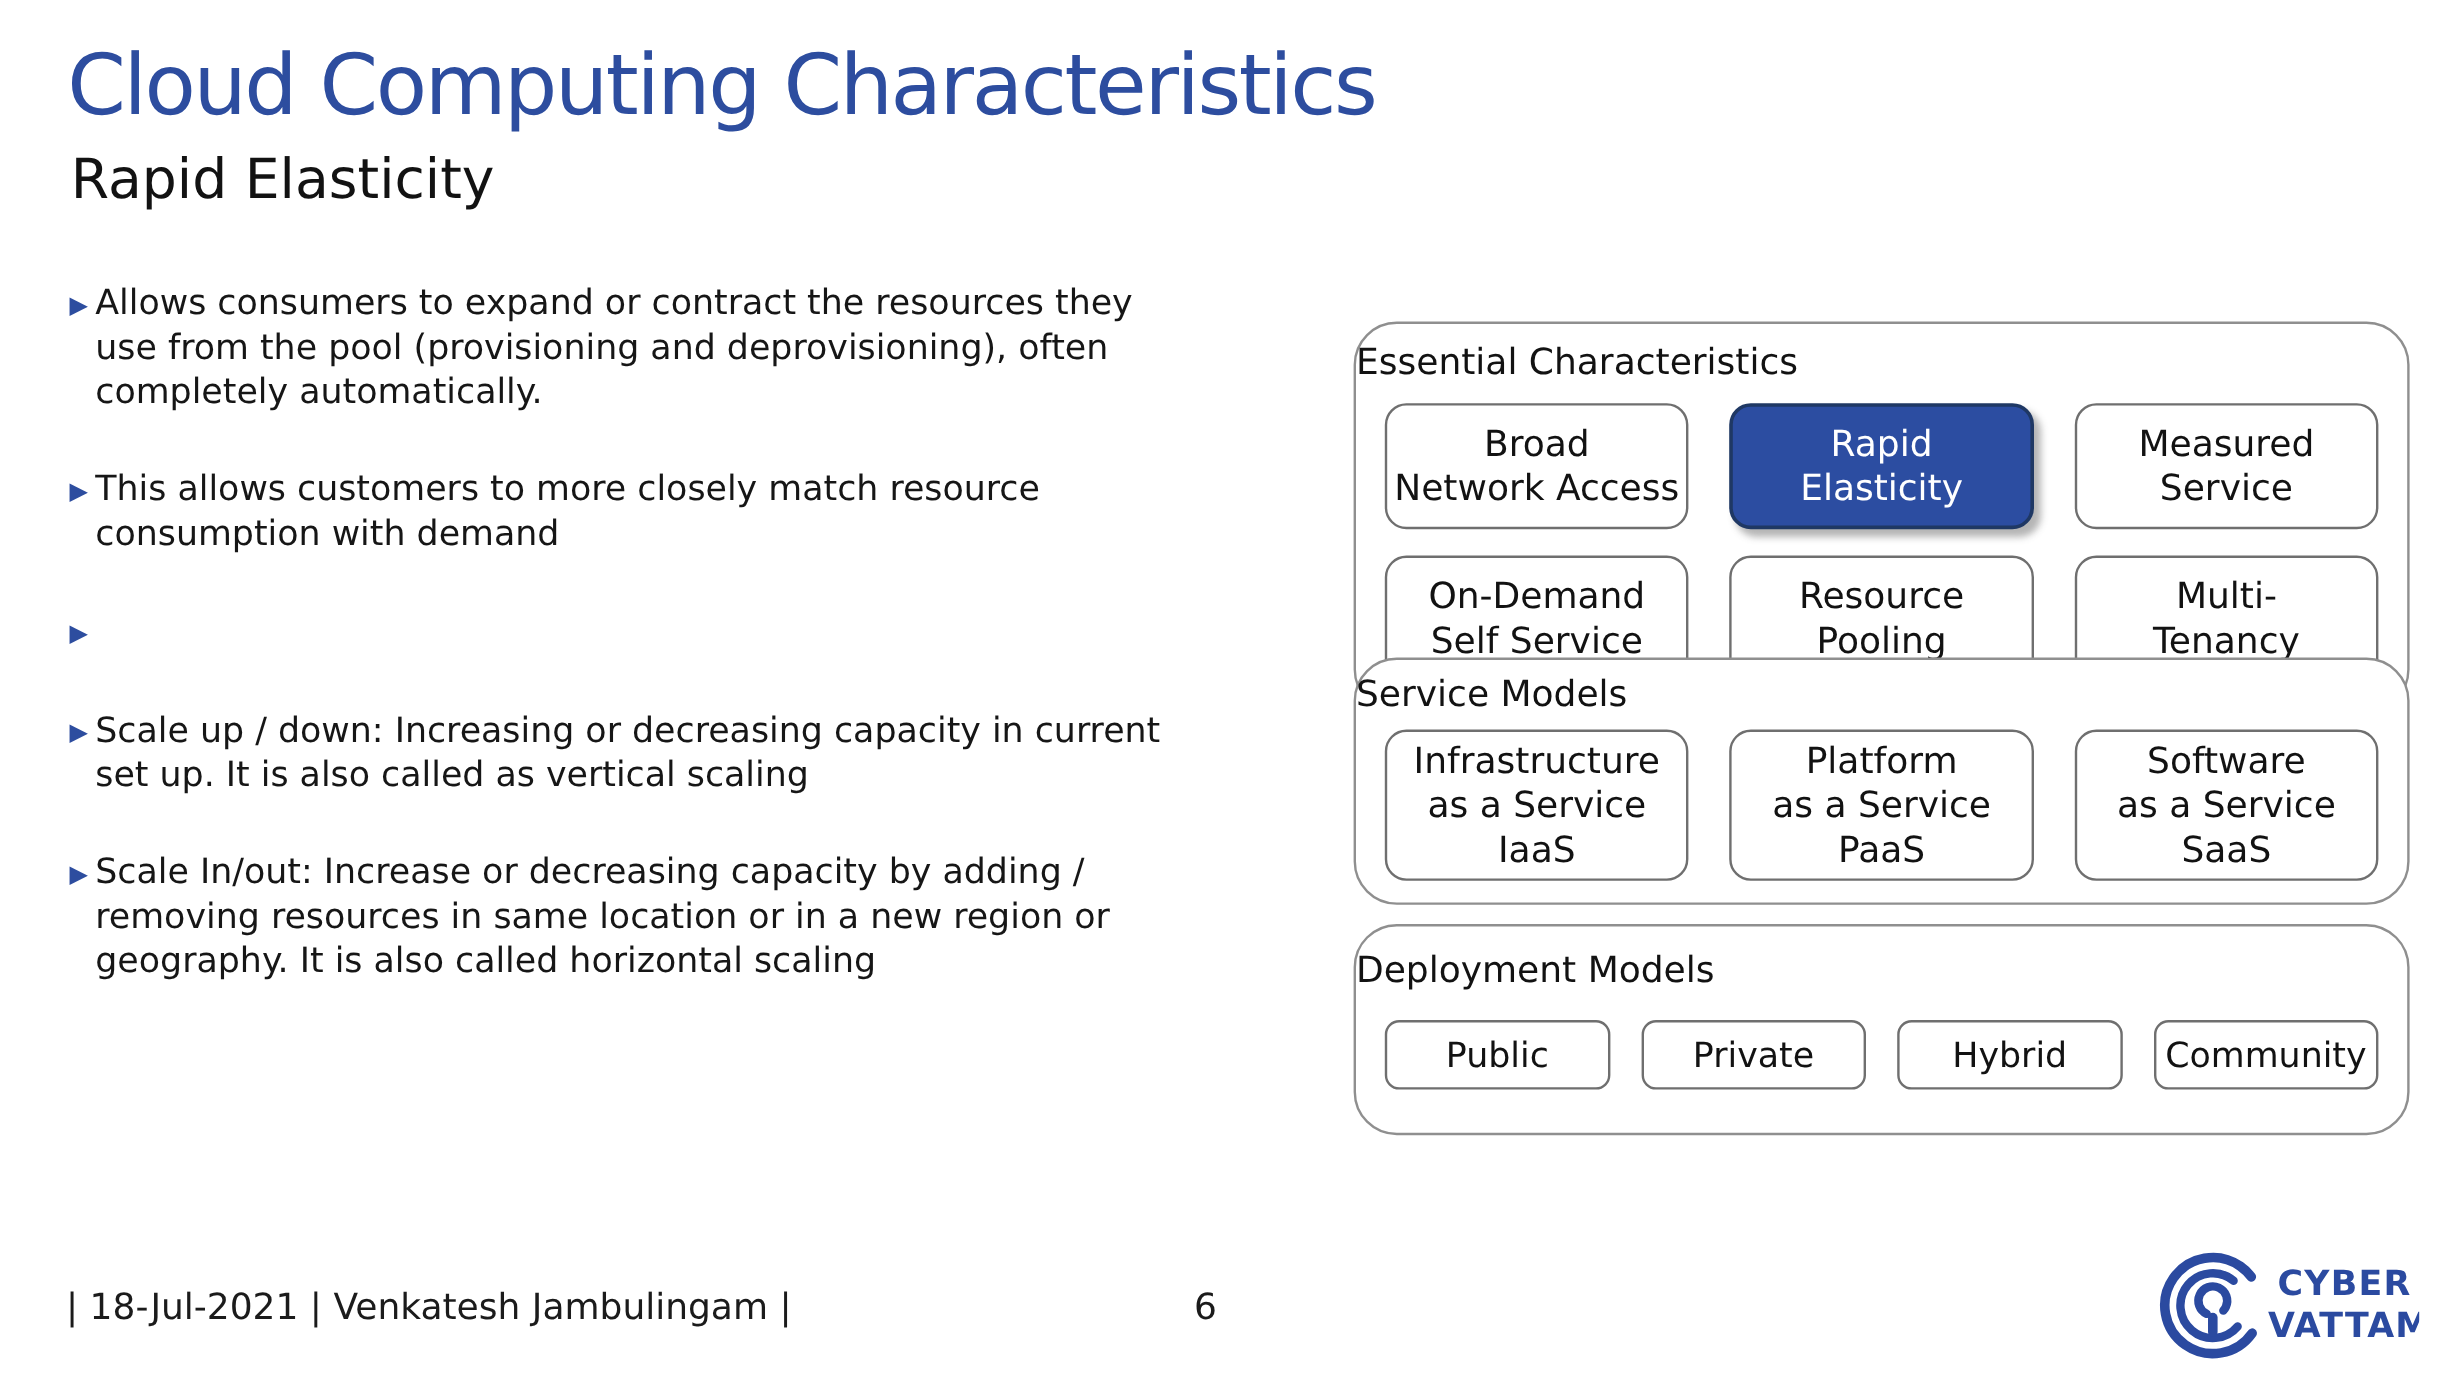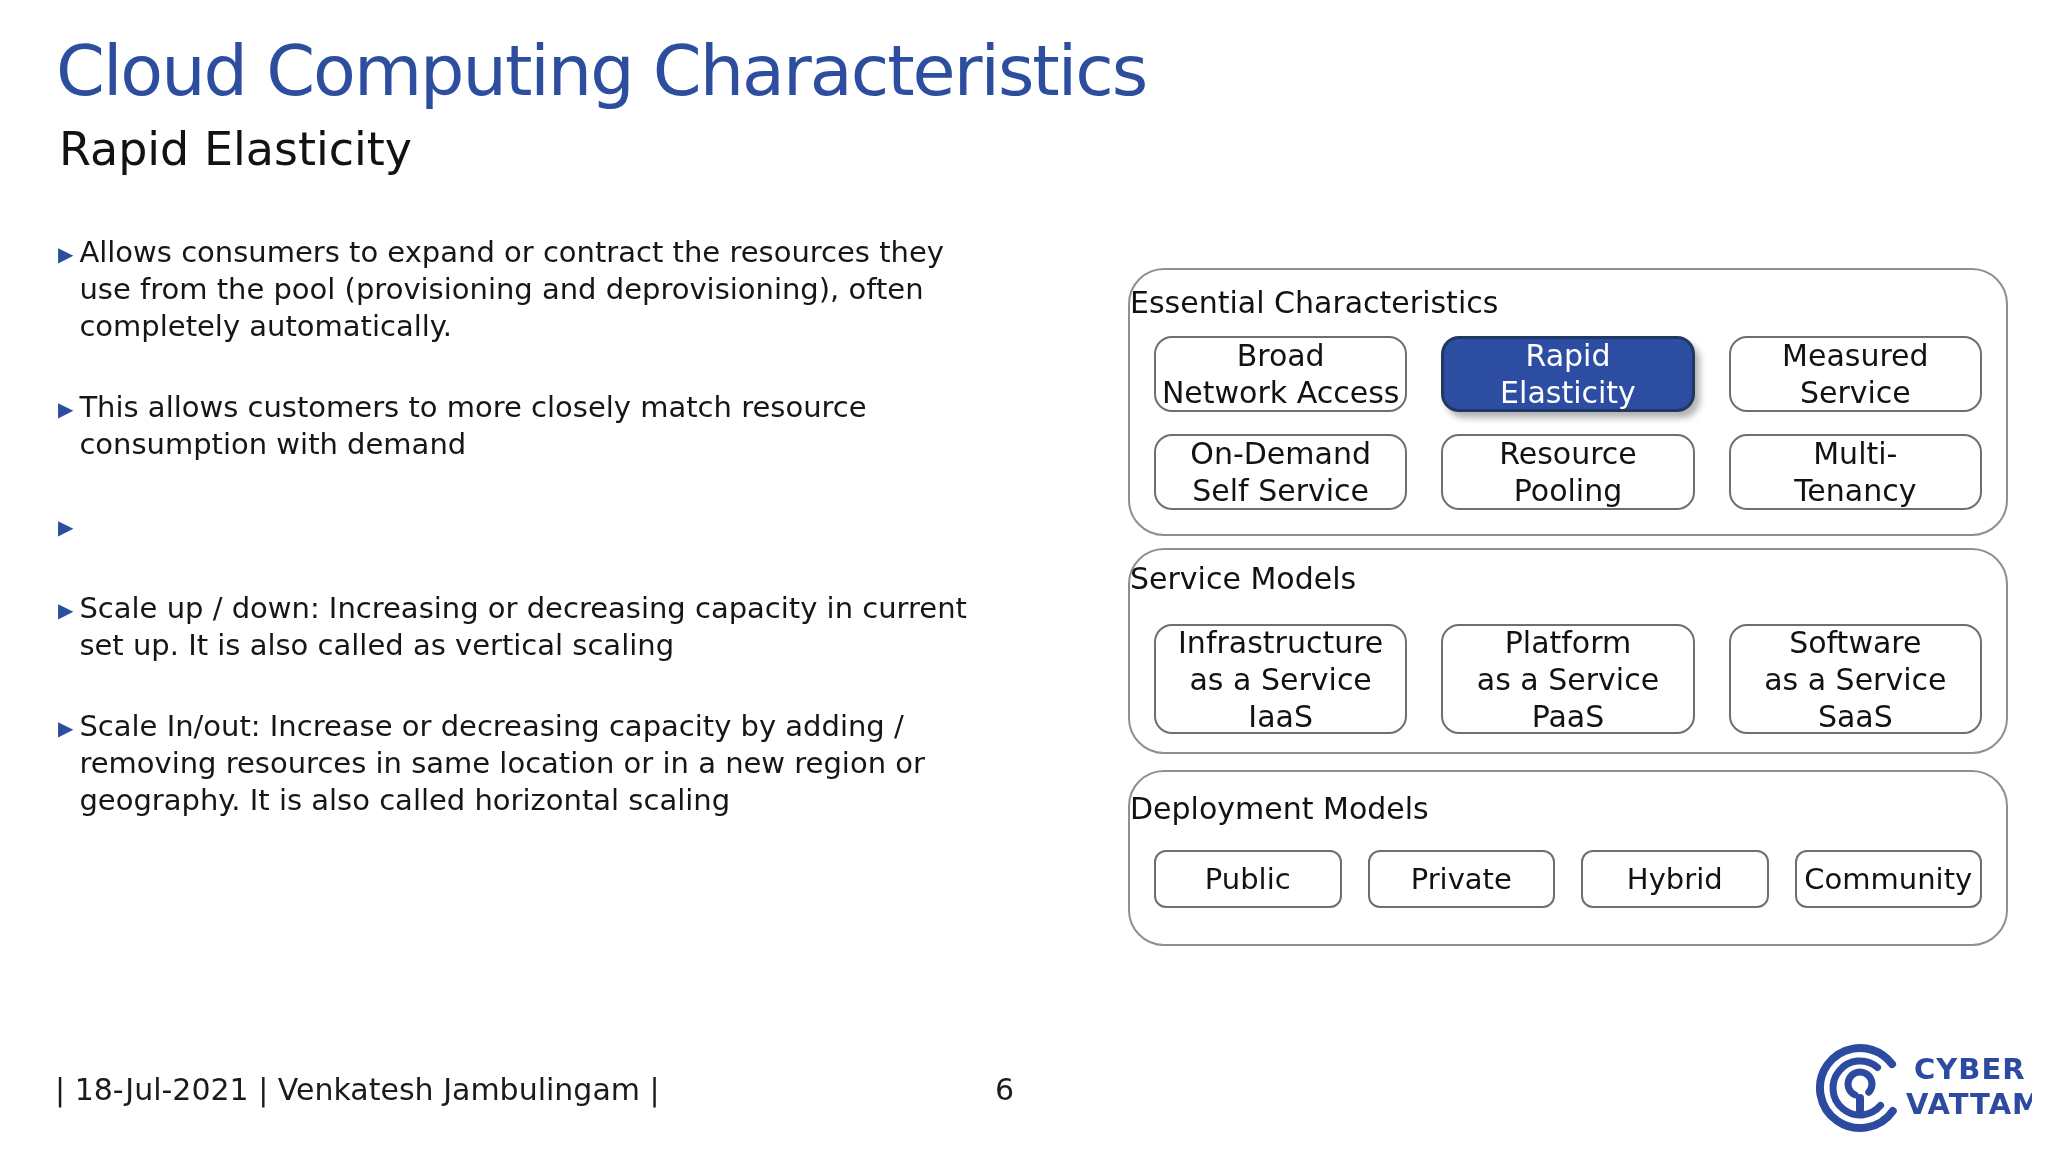--- a/index.html
+++ b/index.html
@@ -78,25 +78,25 @@
     background:#fff;
     border:2px solid var(--box-border);
     border-radius:18px;
     display:flex;align-items:center;justify-content:center;
     text-align:center;
     font-size:30px;line-height:37px;
     white-space:pre-line;
     color:#121212;
   }
   .panel-essential{top:268px;}
-  .panel-essential .dbox{height:76px;}
+  .panel-essential .dbox{height:105px;}
   .panel-service{top:548px;}
   .panel-service .panel-title{padding-top:10px;}
   .panel-service .panel-grid{padding-top:10px;padding-bottom:18px;}
-  .panel-service .dbox{height:110px;margin-top:16px;}
+  .panel-service .dbox{height:126px;}
   .panel-deploy{top:770px;}
   .panel-deploy .panel-title{padding-top:18px;}
   .panel-deploy .panel-grid{padding-top:22px;padding-bottom:36px;}
   .panel-deploy .dbox{height:58px;border-radius:12px;font-size:29px;}
   .dbox.highlighted{
     background:var(--highlight-fill);
     color:#ffffff;
     border:3px solid var(--highlight-border);
     box-shadow:5px 6px 6px rgba(90,90,90,.45);
   }
@@ -106,21 +106,21 @@
     position:absolute;left:55px;top:1072px;
     font-size:30px;color:#1b1b1b;white-space:nowrap;
   }
   .page-number{
     position:absolute;left:995px;top:1072px;
     font-size:30px;color:#1b1b1b;
   }
 
   
   .logo{
-    position:absolute;right:16px;top:1036px;
+    position:absolute;right:32px;top:1036px;
     width:218px;height:104px;
   }
   .logo svg{width:100%;height:100%;}
 </style>
 </head>
 <body>
 
 <div class="slide-title">Cloud Computing Characteristics</div>
 <div class="slide-subtitle">Rapid Elasticity</div>
 

